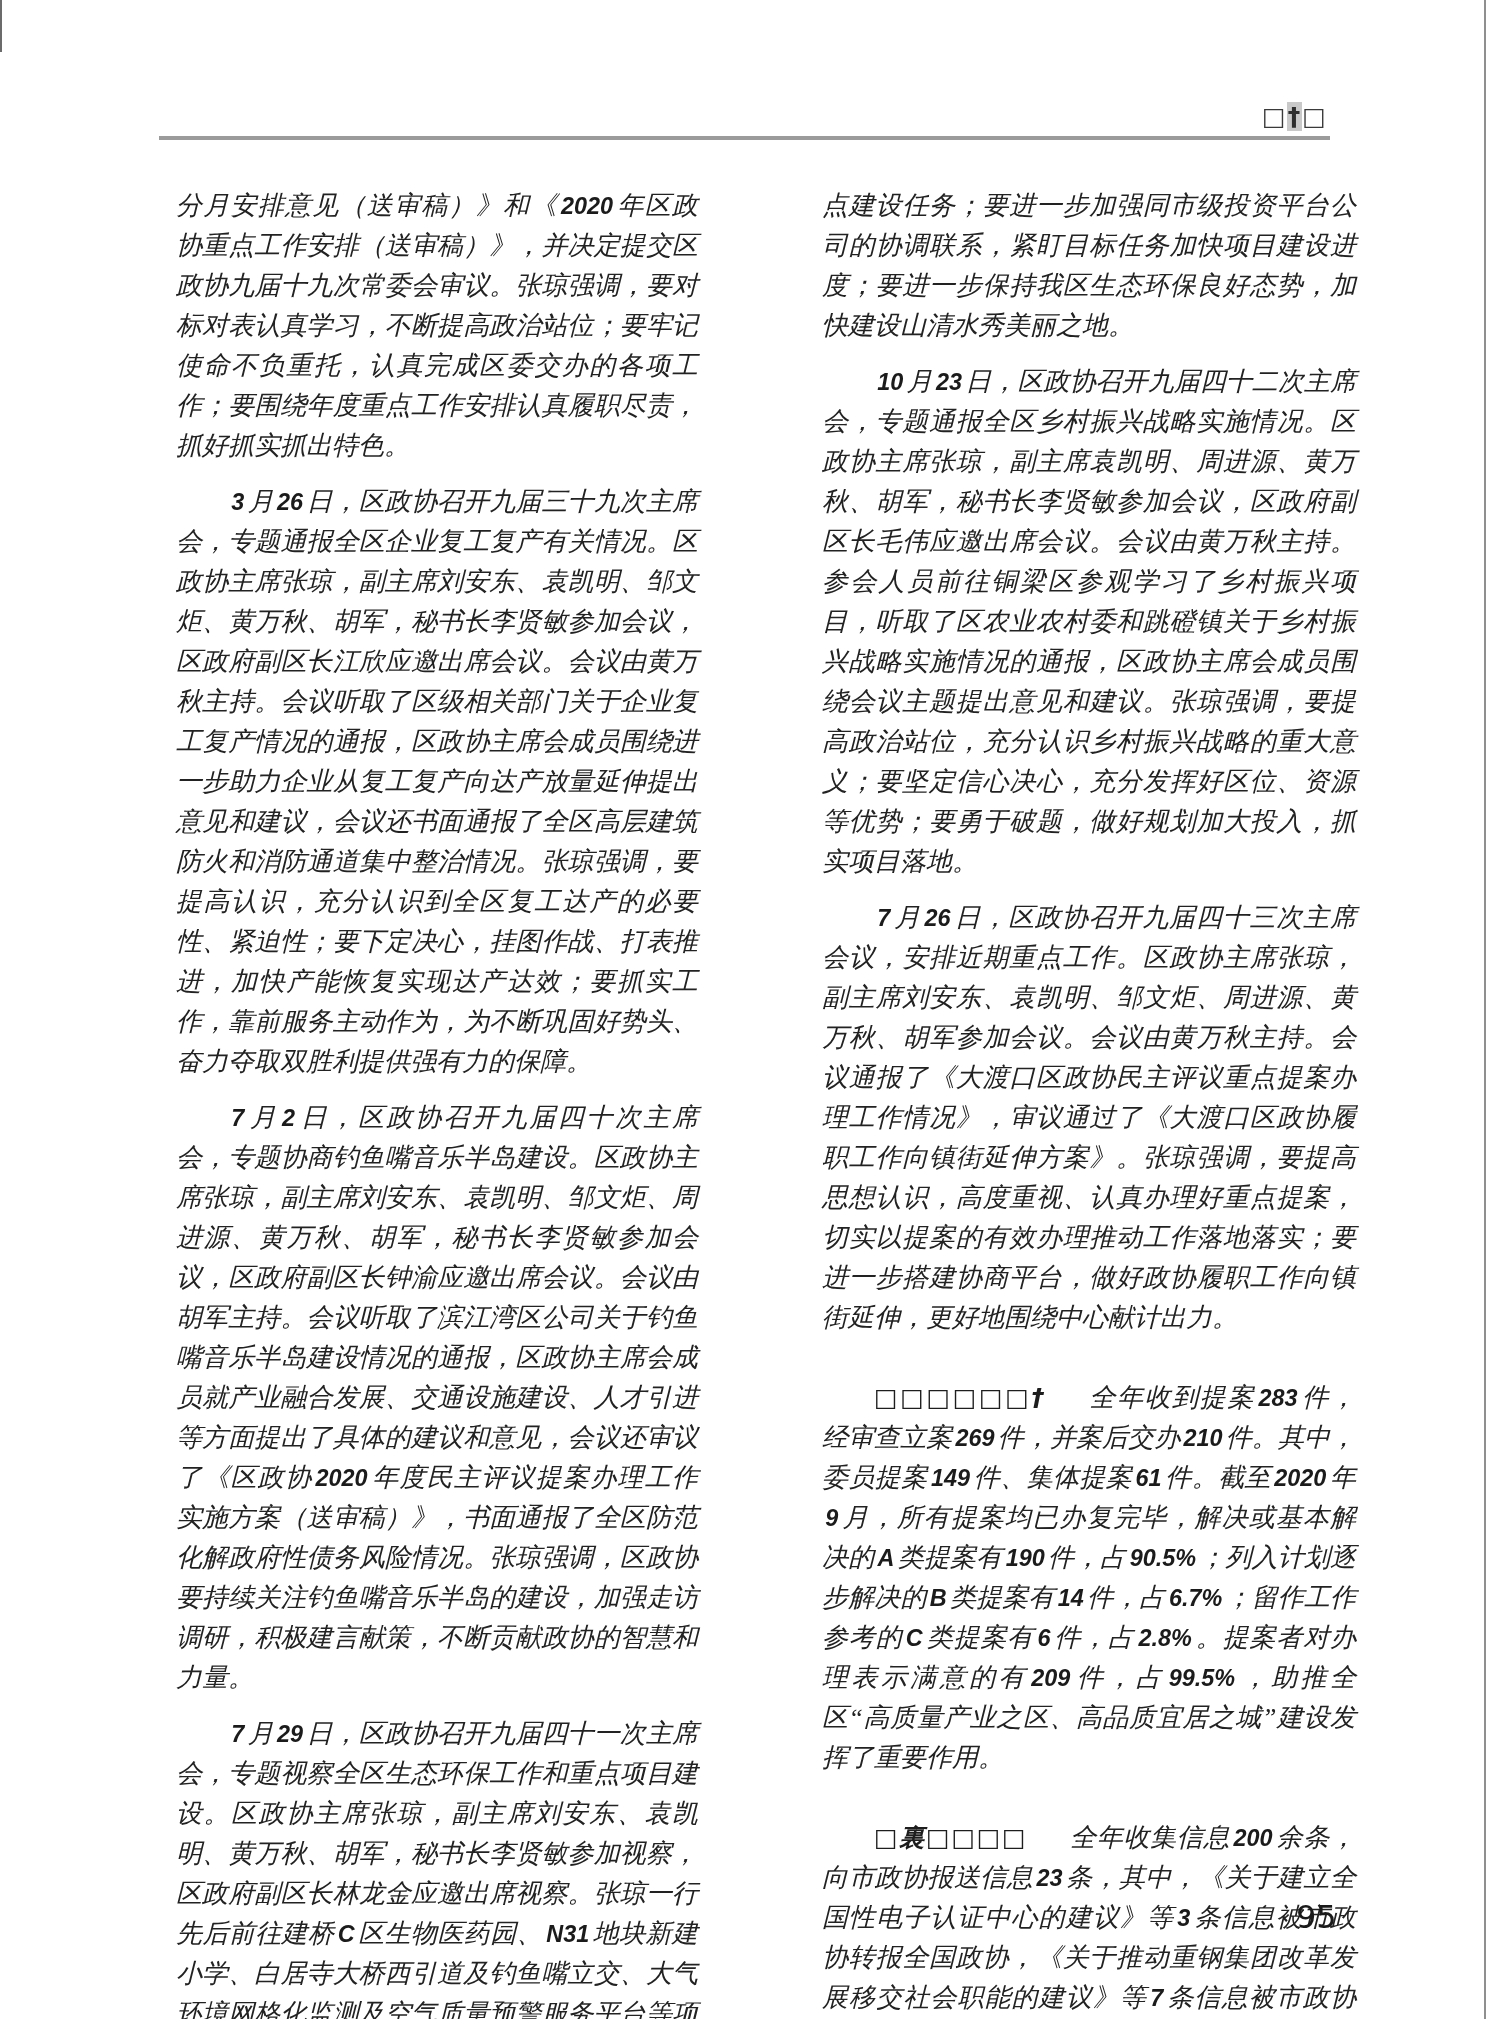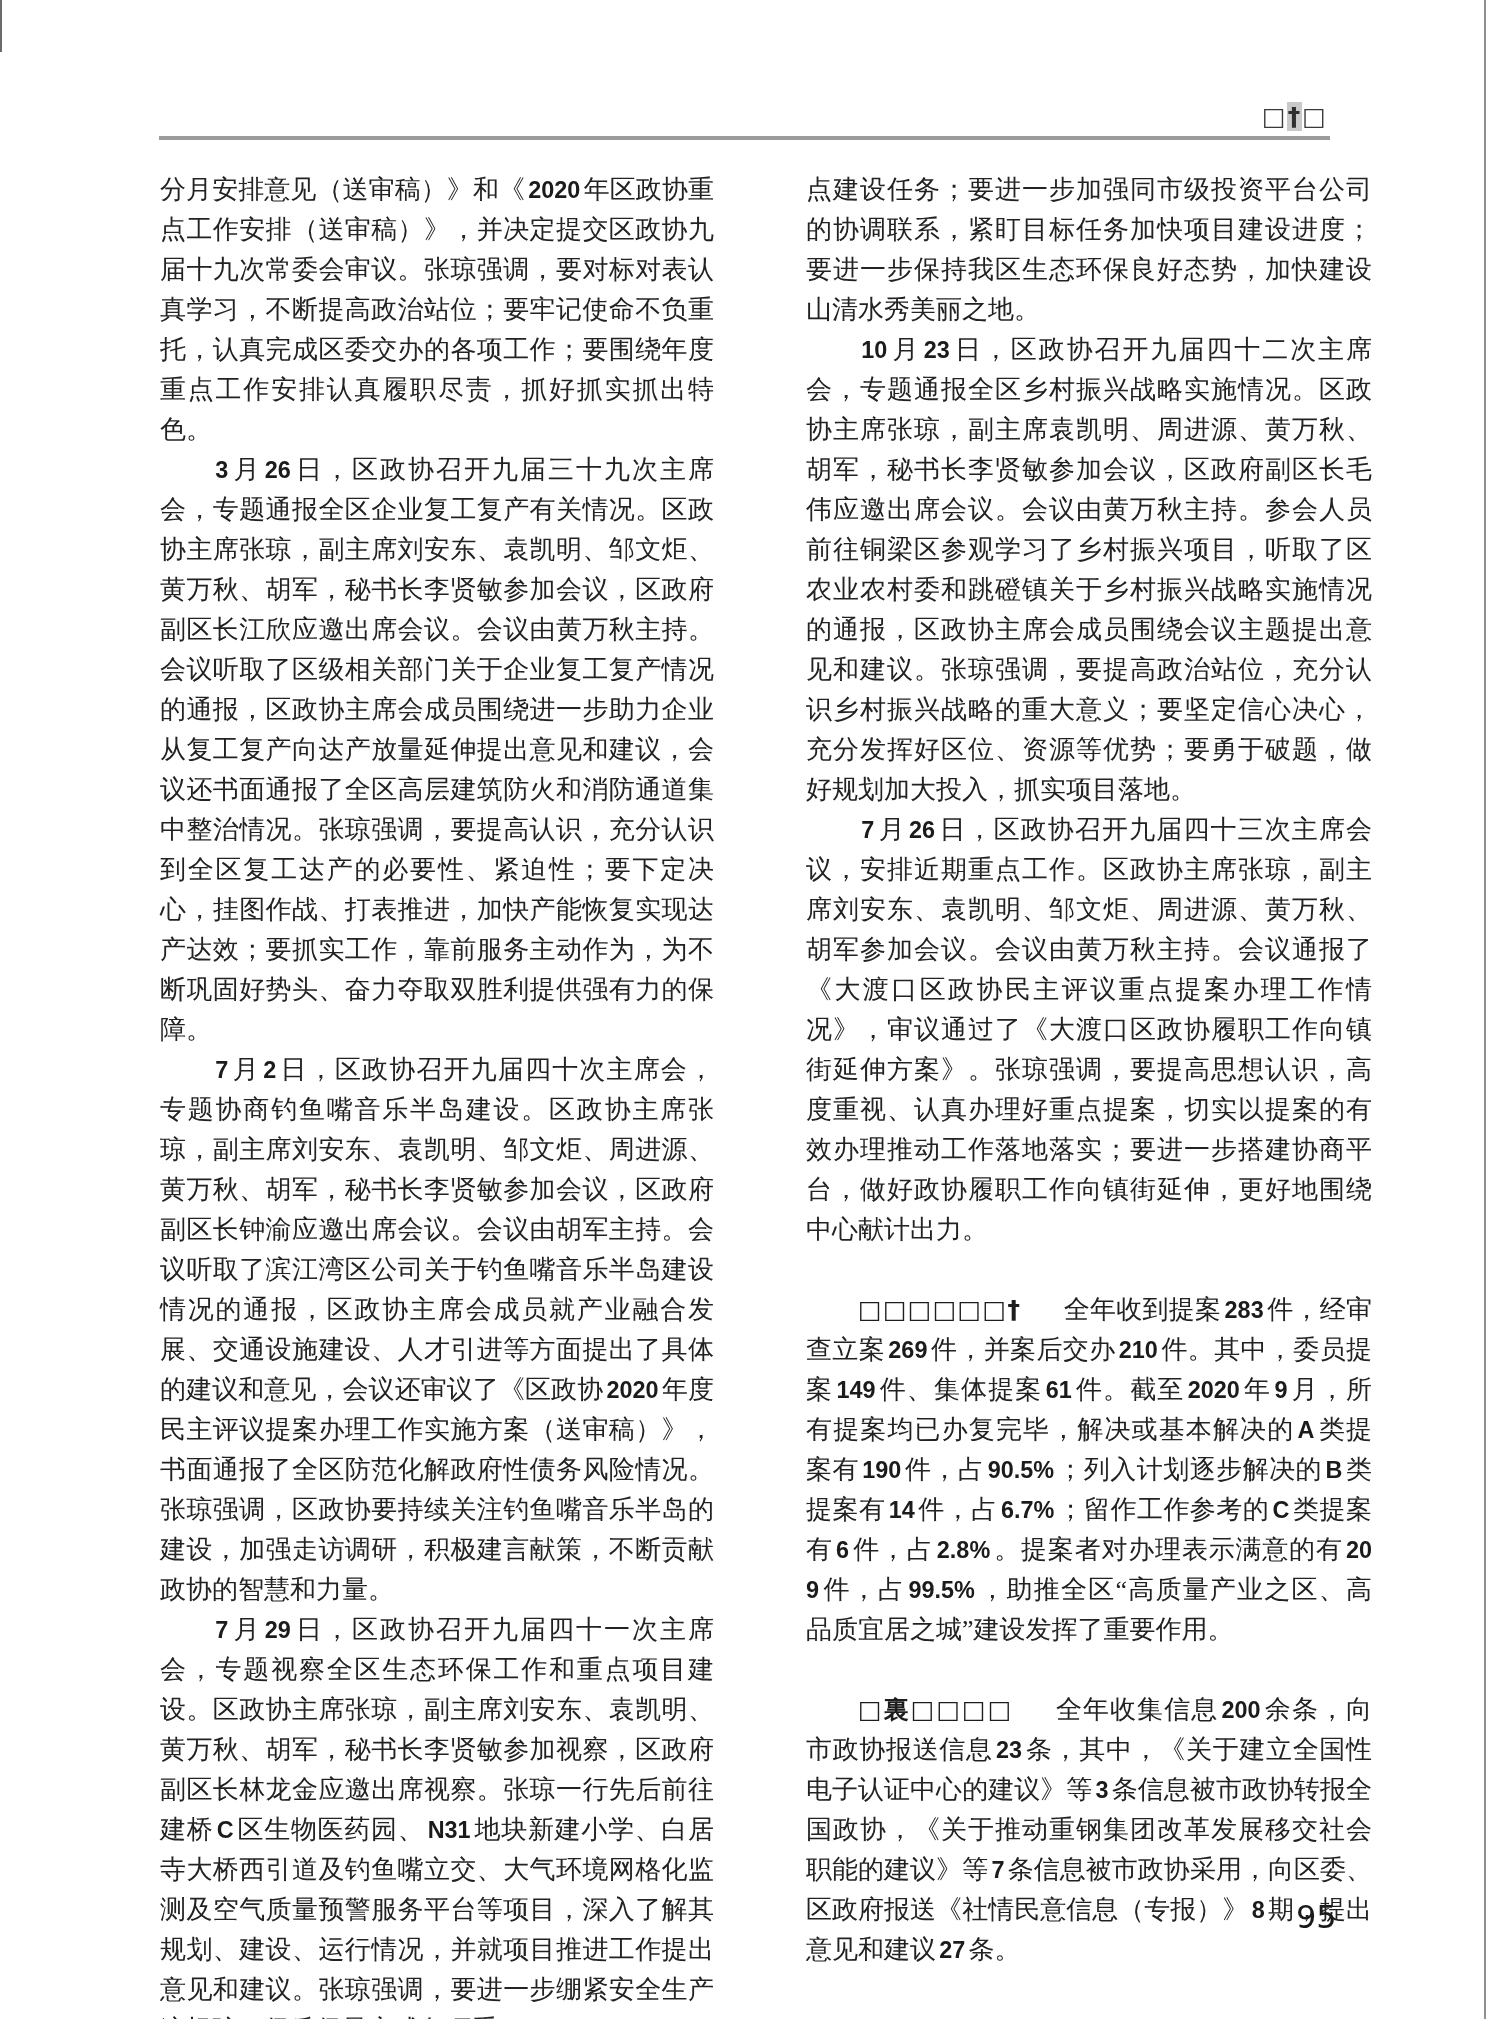--- a/index.html
+++ b/index.html
@@ -23,22 +23,23 @@
     letter-spacing:1px;white-space:nowrap;
   }
   .header-mark .dagger{background:#c9c9c9;color:#2e2e2e;padding:0 1px;font-weight:700;}
   .header-rule{position:absolute;left:159px;top:136px;width:1171px;height:4px;background:#9b9b9b;}
 
   
   .col{position:absolute;top:170px;font-size:26px;line-height:40px;}
   .col-left{left:160px;width:554px;}
   .col-right{left:806px;width:566px;}
   .para{
-    margin:0;text-align:justify;text-justify:inter-character;
+    margin:16px;text-align:justify;text-justify:inter-character;
     word-break:break-all;
+    font-style:italic;
   }
   .para.noindent{text-indent:0;}
   .para.indent{text-indent:2em;}
   .para.entry{text-indent:2em;margin-top:40px;}
   .entry-head{
     font-weight:700;letter-spacing:1px;margin-right:1.7em;
     font-family:"DejaVu Sans","Liberation Sans",sans-serif;font-size:25px;color:#1d1d1d;
   }
   
   .num{

